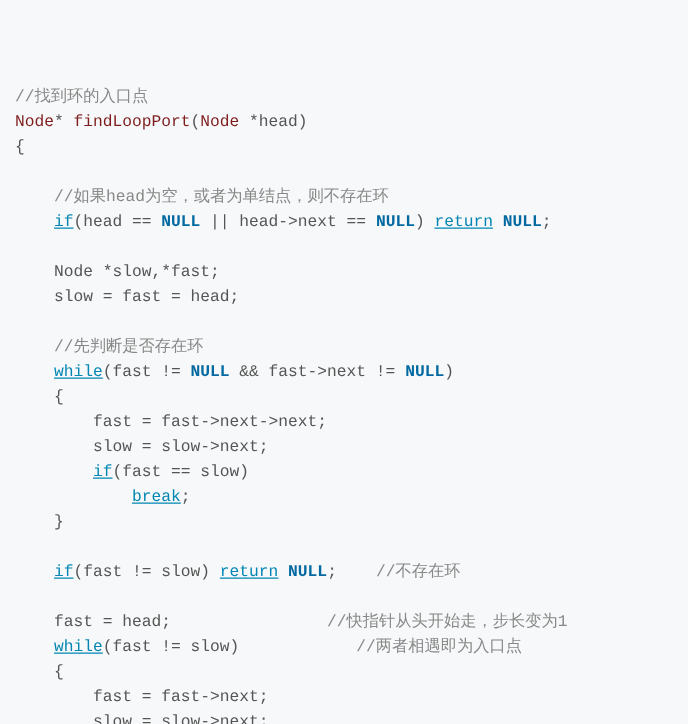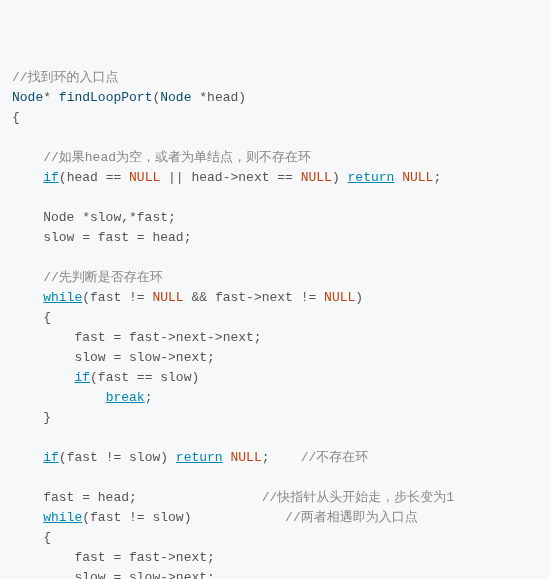--- a/index.html
+++ b/index.html
@@ -7,22 +7,22 @@
     padding: 8px 12px;
     background: #f7f8f9;
     font-family: Consolas, "Courier New", monospace;
     font-size: 13px;
     line-height: 20px;
     color: #555;
     white-space: pre;
   }
   .comment { color: #888; }
   .keyword { color: #0086b3; text-decoration: underline; }
-  .type    { color: #0c4a6e; }
-  .null    { color: #c2410c; }
+  .type    { color: #7f1d1d; }
+  .null    { color: #0369a1; font-weight: bold; }
   .plain   { color: #555; }
 </style>
 </head>
 <body>
 
 
 <div id="code"><div><span class="comment">//找到环的入口点</span></div><div><span class="type">Node</span><span class="plain">* </span><span class="type">findLoopPort</span><span class="plain">(</span><span class="type">Node</span><span class="plain"> *head)</span></div><div><span class="plain">{</span></div><div>&nbsp;</div><div><span class="plain">    </span><span class="comment">//如果head为空，或者为单结点，则不存在环</span></div><div><span class="plain">    </span><span class="keyword">if</span><span class="plain">(head == </span><span class="null">NULL</span><span class="plain"> || head-&gt;next == </span><span class="null">NULL</span><span class="plain">) </span><span class="keyword">return</span><span class="plain"> </span><span class="null">NULL</span><span class="plain">;</span></div><div>&nbsp;</div><div><span class="plain">    Node *slow,*fast;</span></div><div><span class="plain">    slow = fast = head;</span></div><div>&nbsp;</div><div><span class="plain">    </span><span class="comment">//先判断是否存在环</span></div><div><span class="plain">    </span><span class="keyword">while</span><span class="plain">(fast != </span><span class="null">NULL</span><span class="plain"> &amp;&amp; fast-&gt;next != </span><span class="null">NULL</span><span class="plain">)</span></div><div><span class="plain">    {</span></div><div><span class="plain">        fast = fast-&gt;next-&gt;next;</span></div><div><span class="plain">        slow = slow-&gt;next;</span></div><div><span class="plain">        </span><span class="keyword">if</span><span class="plain">(fast == slow)</span></div><div><span class="plain">            </span><span class="keyword">break</span><span class="plain">;</span></div><div><span class="plain">    }</span></div><div>&nbsp;</div><div><span class="plain">    </span><span class="keyword">if</span><span class="plain">(fast != slow) </span><span class="keyword">return</span><span class="plain"> </span><span class="null">NULL</span><span class="plain">;    </span><span class="comment">//不存在环</span></div><div>&nbsp;</div><div><span class="plain">    fast = head;                </span><span class="comment">//快指针从头开始走，步长变为1</span></div><div><span class="plain">    </span><span class="keyword">while</span><span class="plain">(fast != slow)            </span><span class="comment">//两者相遇即为入口点</span></div><div><span class="plain">    {</span></div><div><span class="plain">        fast = fast-&gt;next;</span></div><div><span class="plain">        slow = slow-&gt;next;</span></div></div>
 
 
 

